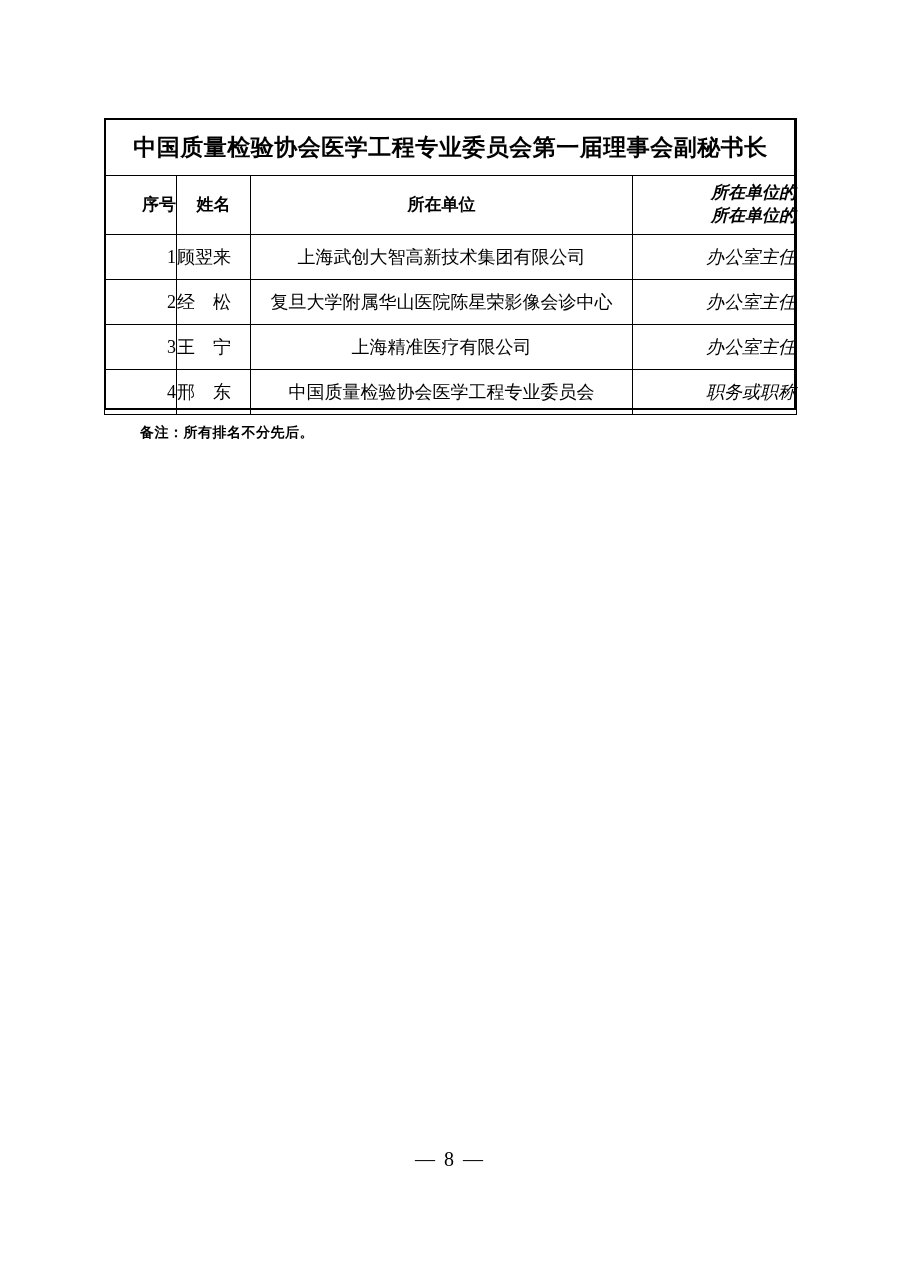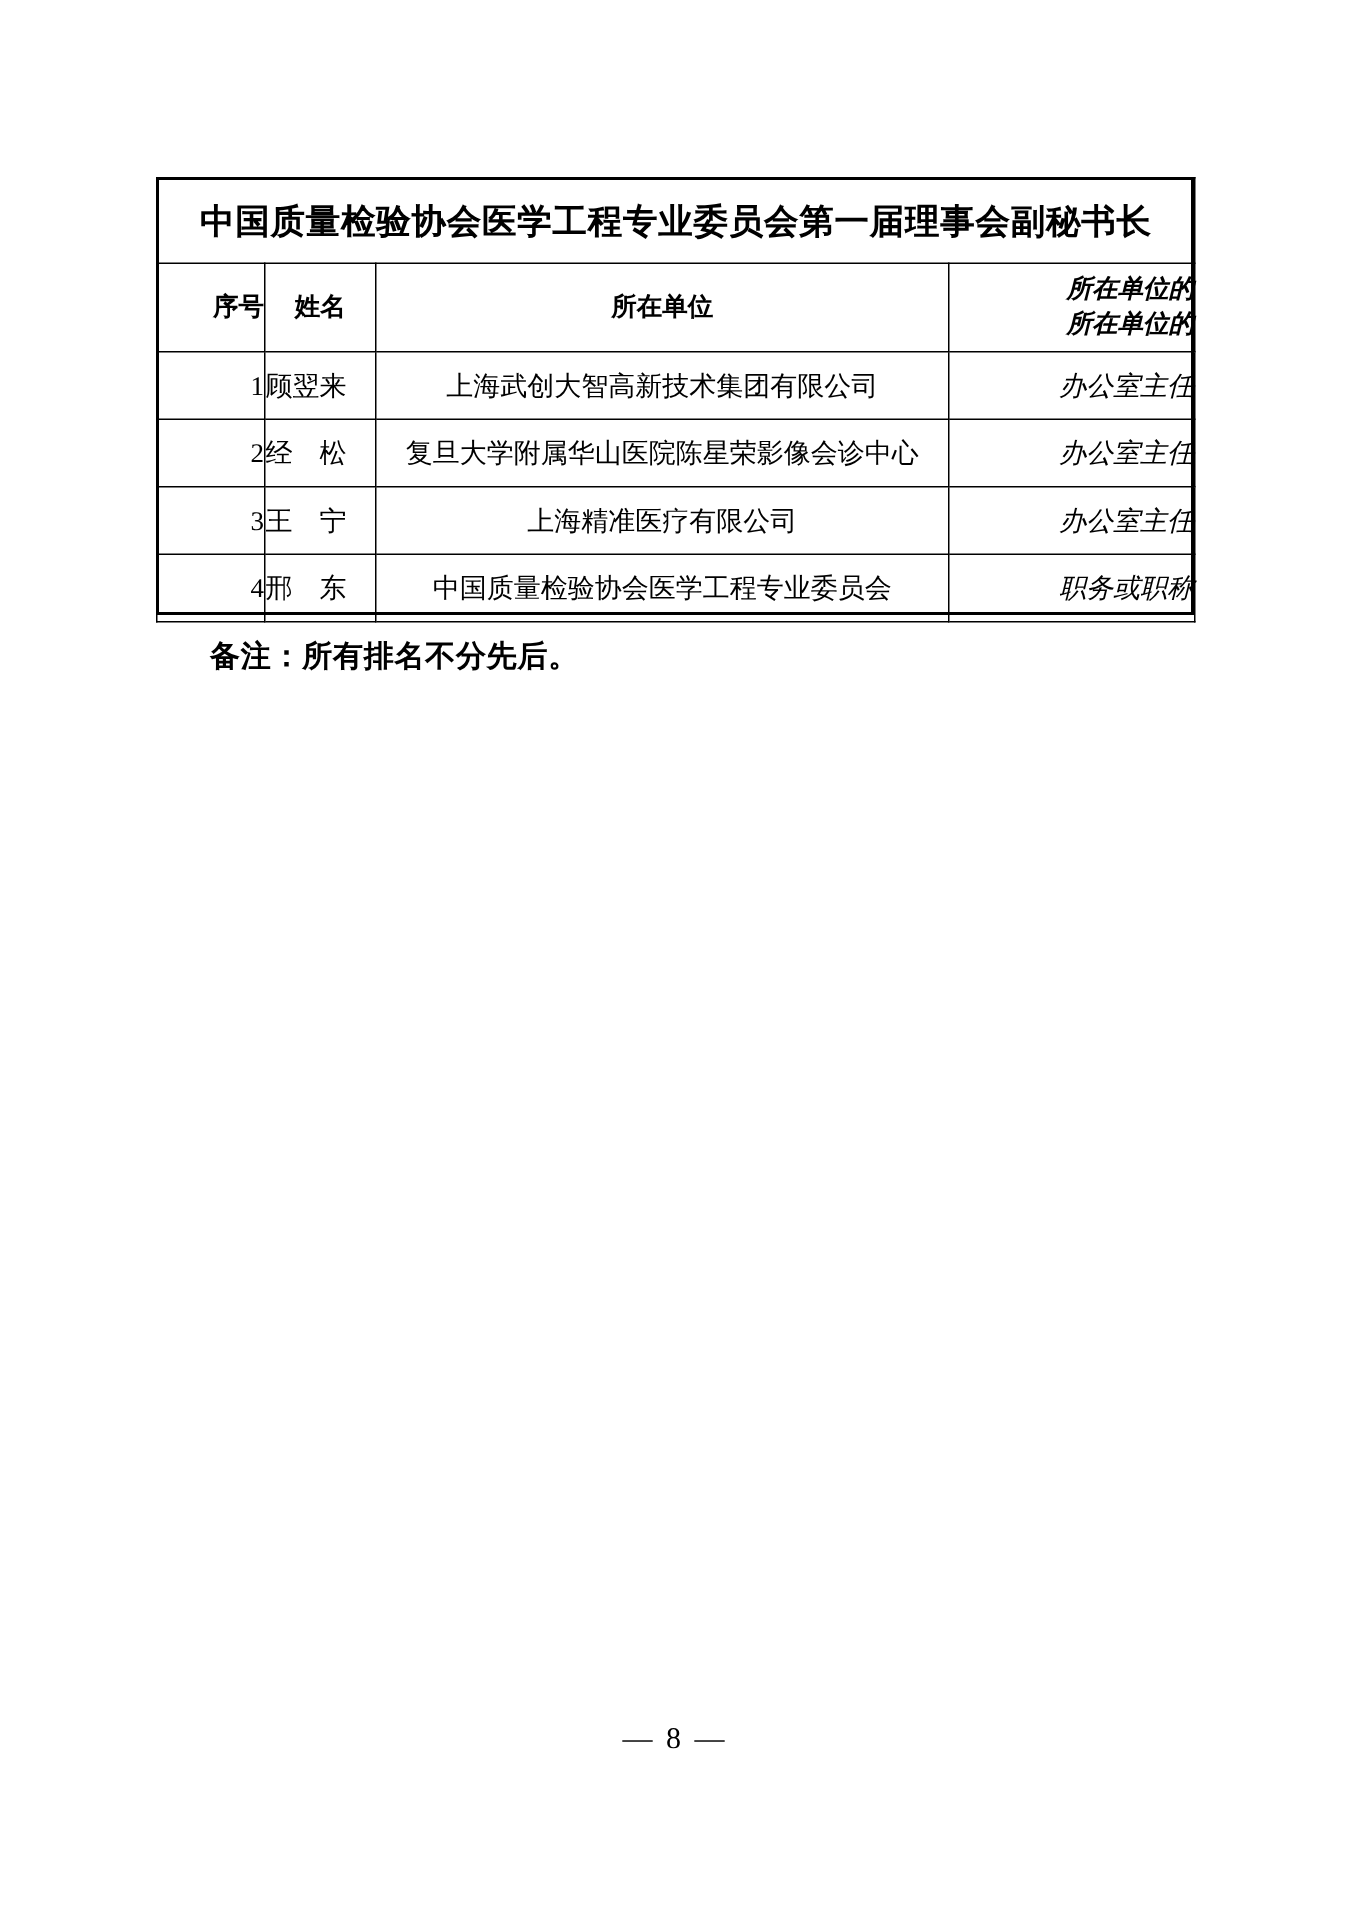--- a/index.html
+++ b/index.html
@@ -67,21 +67,21 @@
     font-family: "Liberation Serif", "DejaVu Serif", serif;
   }
   .c-seq { width: 72px; text-align: right; }
   .c-name { width: 74px; }
   .c-unit { width: 382px; text-align: center; padding-left: 10px; }
   .c-post { width: 160px; text-align: right; font-style: italic; }
   .note {
     position: absolute;
     left: 140px;
     top: 424px;
-    font-size: 20px;
+    font-size: 14px;
     font-weight: bold;
     font-family: "Liberation Sans", "DejaVu Sans", sans-serif;
     letter-spacing: 0.5px;
   }
   .page-number {
     position: absolute;
     left: 0;
     top: 1148px;
     width: 900px;
     text-align: center;

